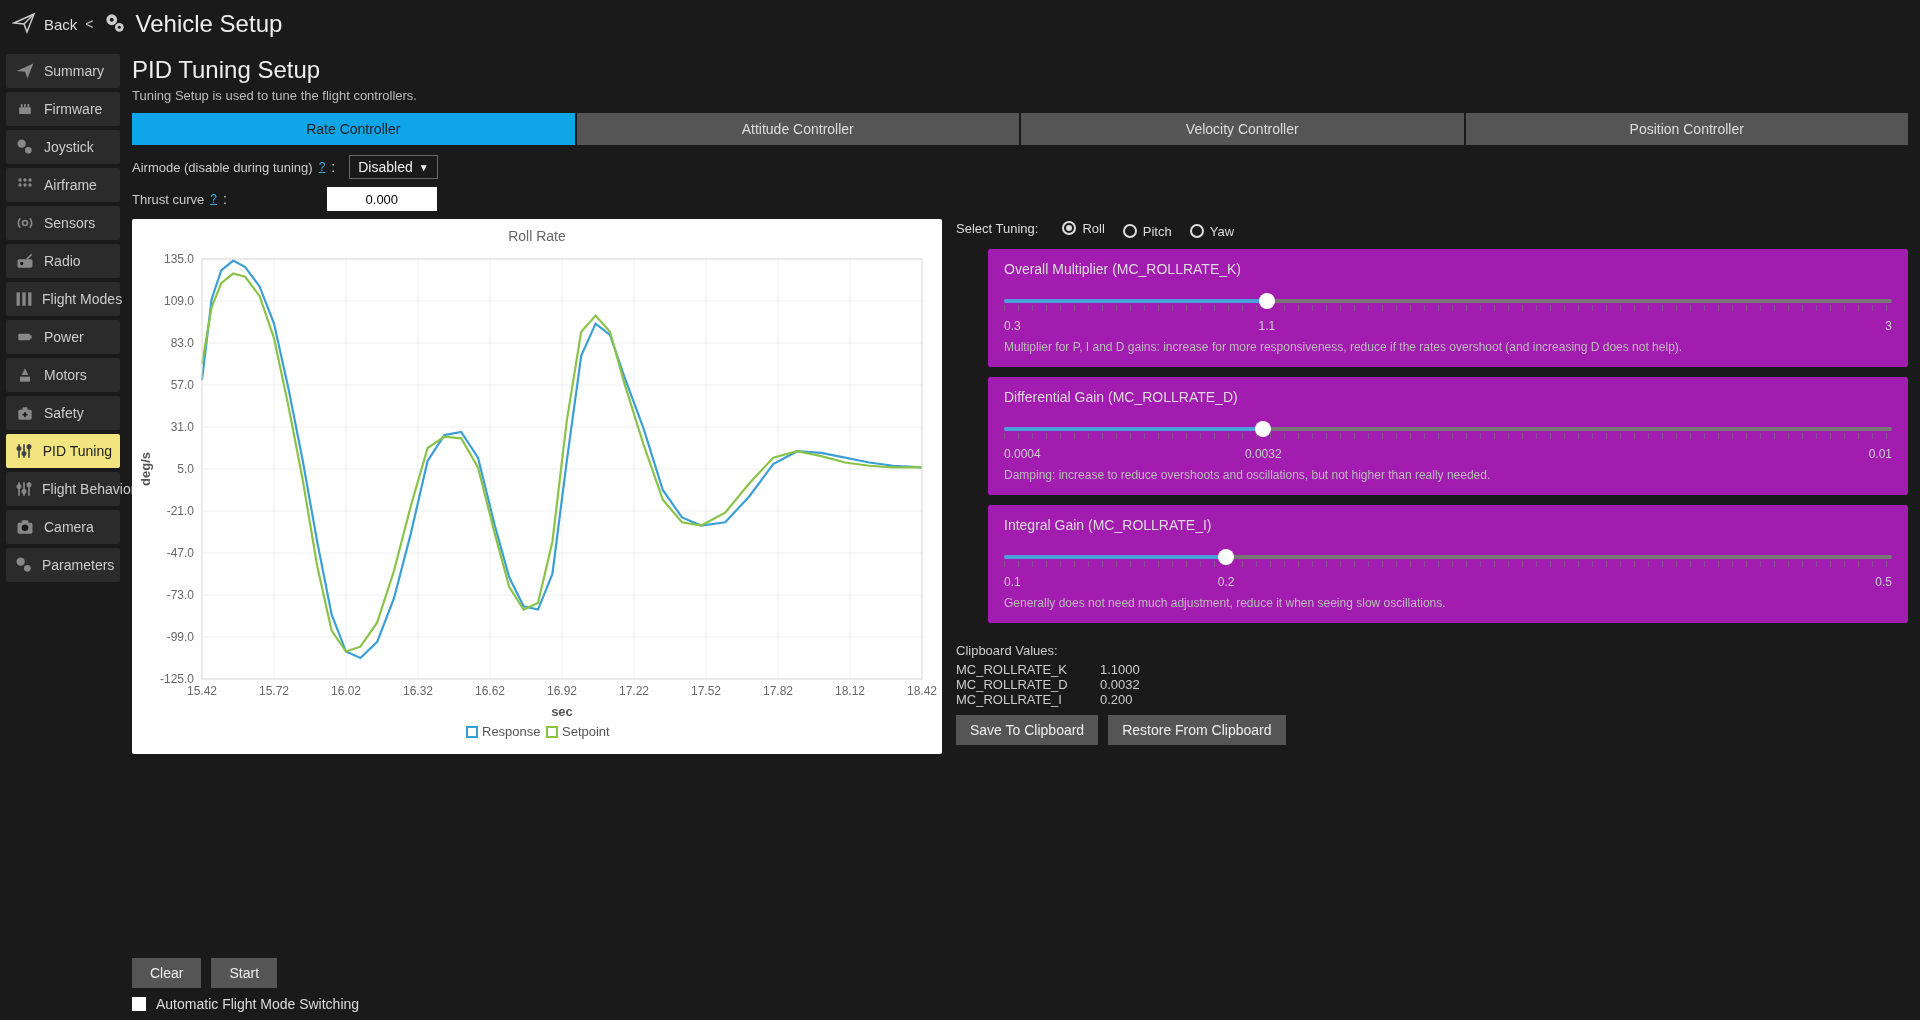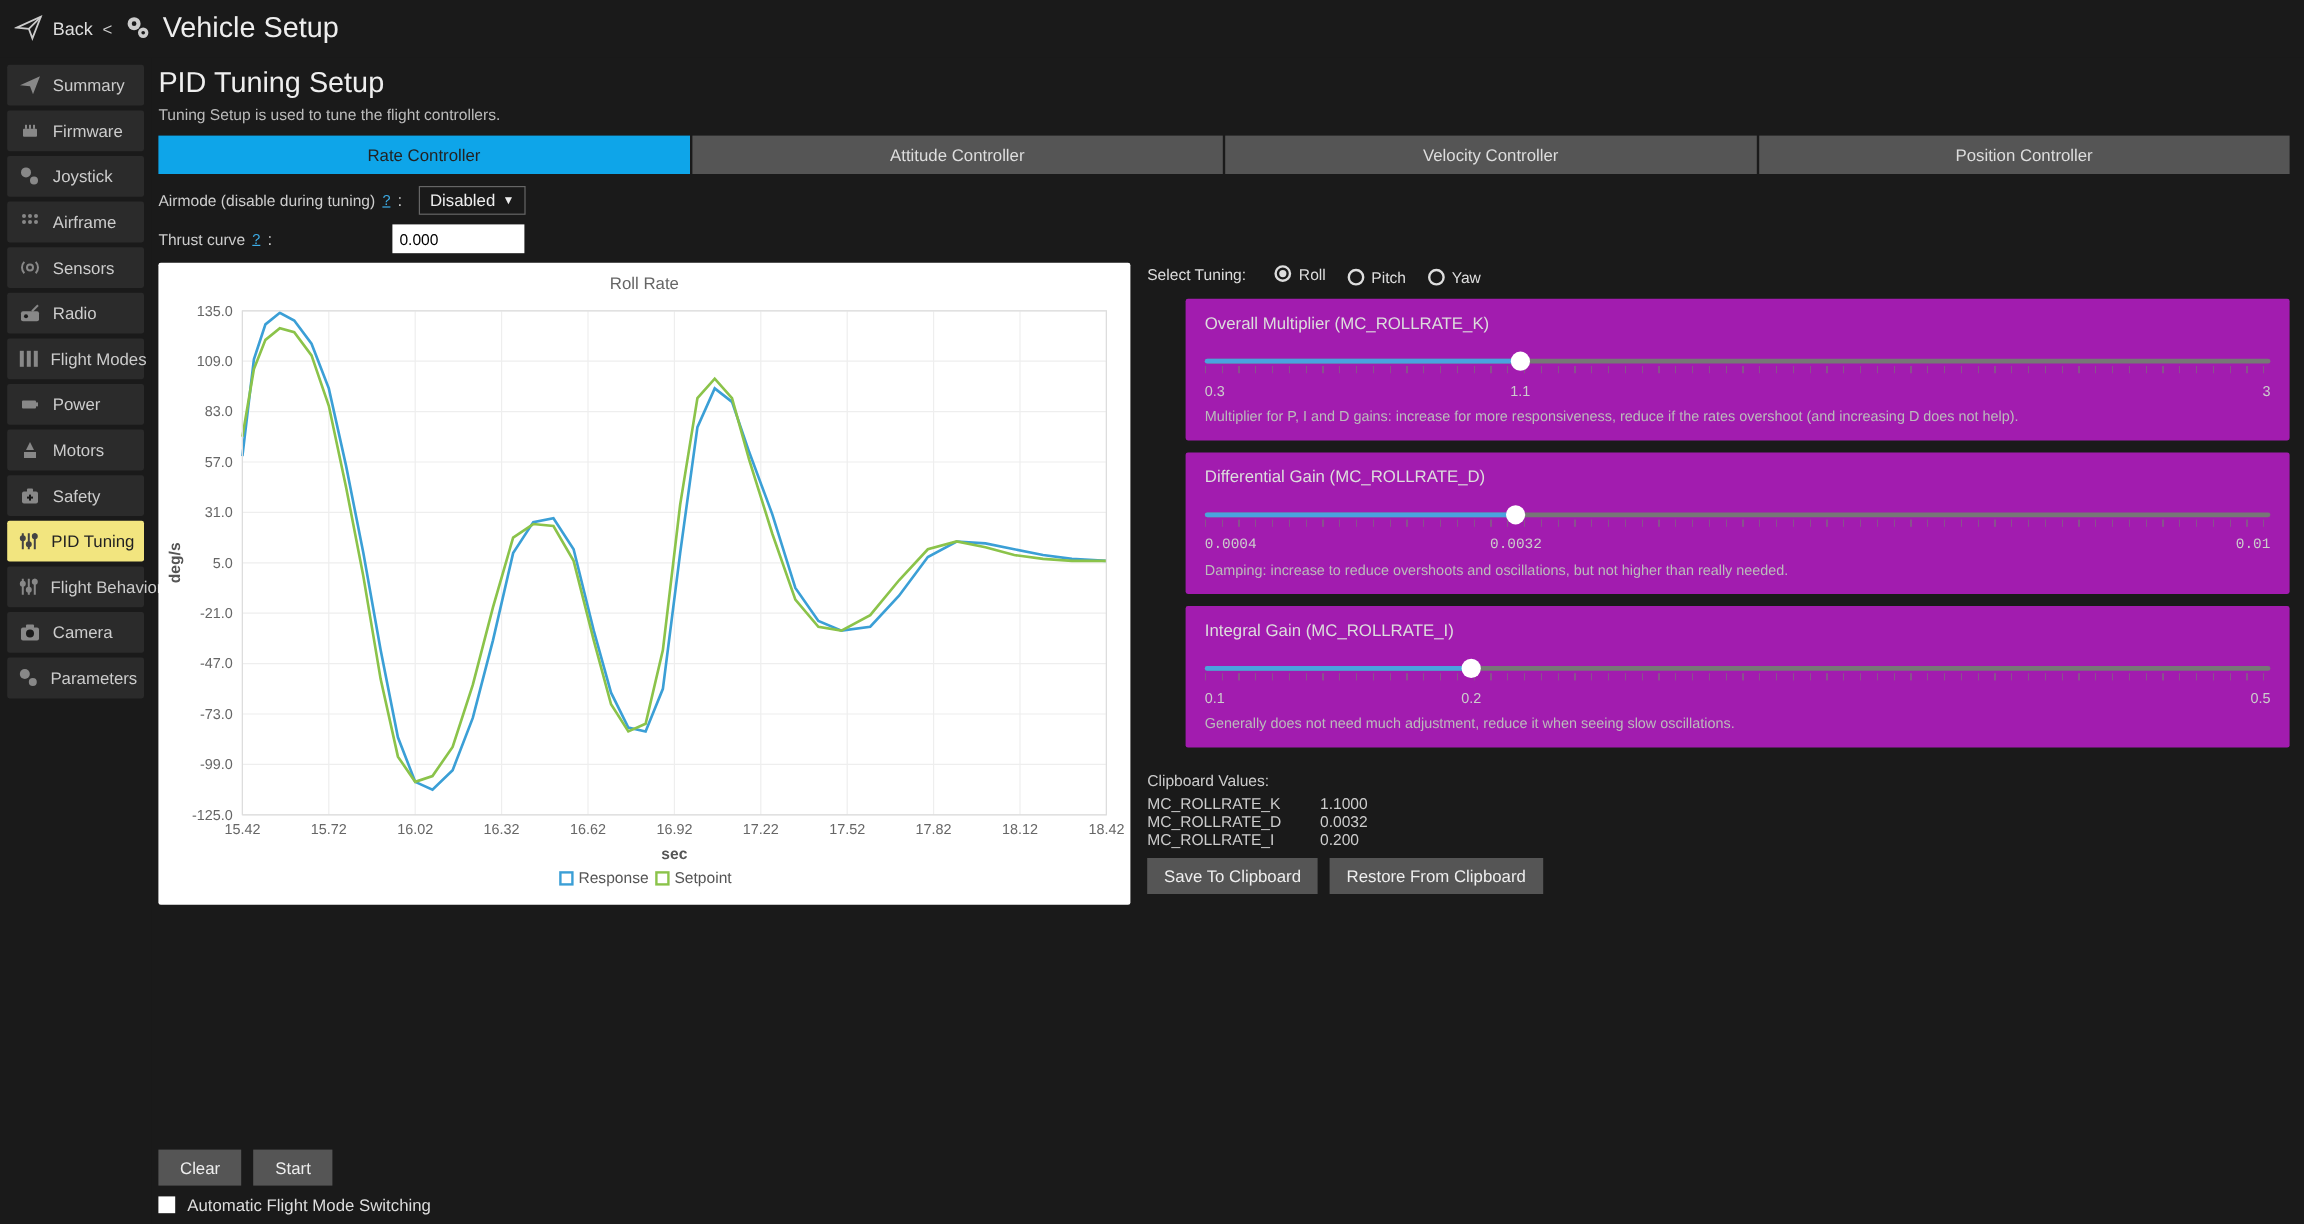--- a/index.html
+++ b/index.html
@@ -323,21 +323,21 @@
         <span class="colon">:</span>
       <span class="select-box" style="margin-left:8px;">
         <span>Disabled</span>
         <span class="caret">▼</span>
       </span>
     </div>
     <div class="row">
       <span class="lbl">Thrust curve</span>
       <span class="hint">?</span>
         <span class="colon">:</span>
-      <input class="num-input" style="margin-left: 94px;" value="0.000">
+      <input class="num-input" style="margin-left: 94px; text-align: center;" value="0.000">
     </div>
 
     <div class="content-row">
 
       <div class="chart-card">
         <svg id="chart-svg" class="chart-svg" width="810" height="535">
             <text x="405" y="22" text-anchor="middle" fill="#666" font-size="14">Roll Rate</text>
             <line x1="70" y1="40" x2="70" y2="460" stroke="#eee"></line>
             <text x="70" y="476" text-anchor="middle" fill="#666" font-size="12">15.42</text>
             <line x1="142.0000000000001" y1="40" x2="142.0000000000001" y2="460" stroke="#eee"></line>
@@ -432,21 +432,21 @@
     <div class="p-desc">Multiplier for P, I and D gains: increase for more responsiveness, reduce if the rates overshoot (and increasing D does not help).</div>
             </div>
             <div class="param-card" style="margin-bottom: 10px;">
     <div class="p-title">Differential Gain (MC_ROLLRATE_D)</div>
     <div class="slider-wrap">
       <div class="slider-track"></div>
       <div class="slider-fill" style="width:29.2%"></div>
       <div class="slider-ticks"></div>
       <div class="slider-thumb" style="left:29.2%"></div>
     </div>
-    <div class="slider-labels" style="position:relative;font-family:Liberation Mono, monospace;">
+    <div class="slider-labels" style="position:relative;">
       <span>0.0004</span>
       <span class="mid" style="left:29.2%">0.0032</span>
       <span>0.01</span>
     </div>
     <div class="p-desc">Damping: increase to reduce overshoots and oscillations, but not higher than really needed.</div>
             </div>
             <div class="param-card" style="margin-bottom: 10px;">
     <div class="p-title">Integral Gain (MC_ROLLRATE_I)</div>
     <div class="slider-wrap">
       <div class="slider-track"></div>

